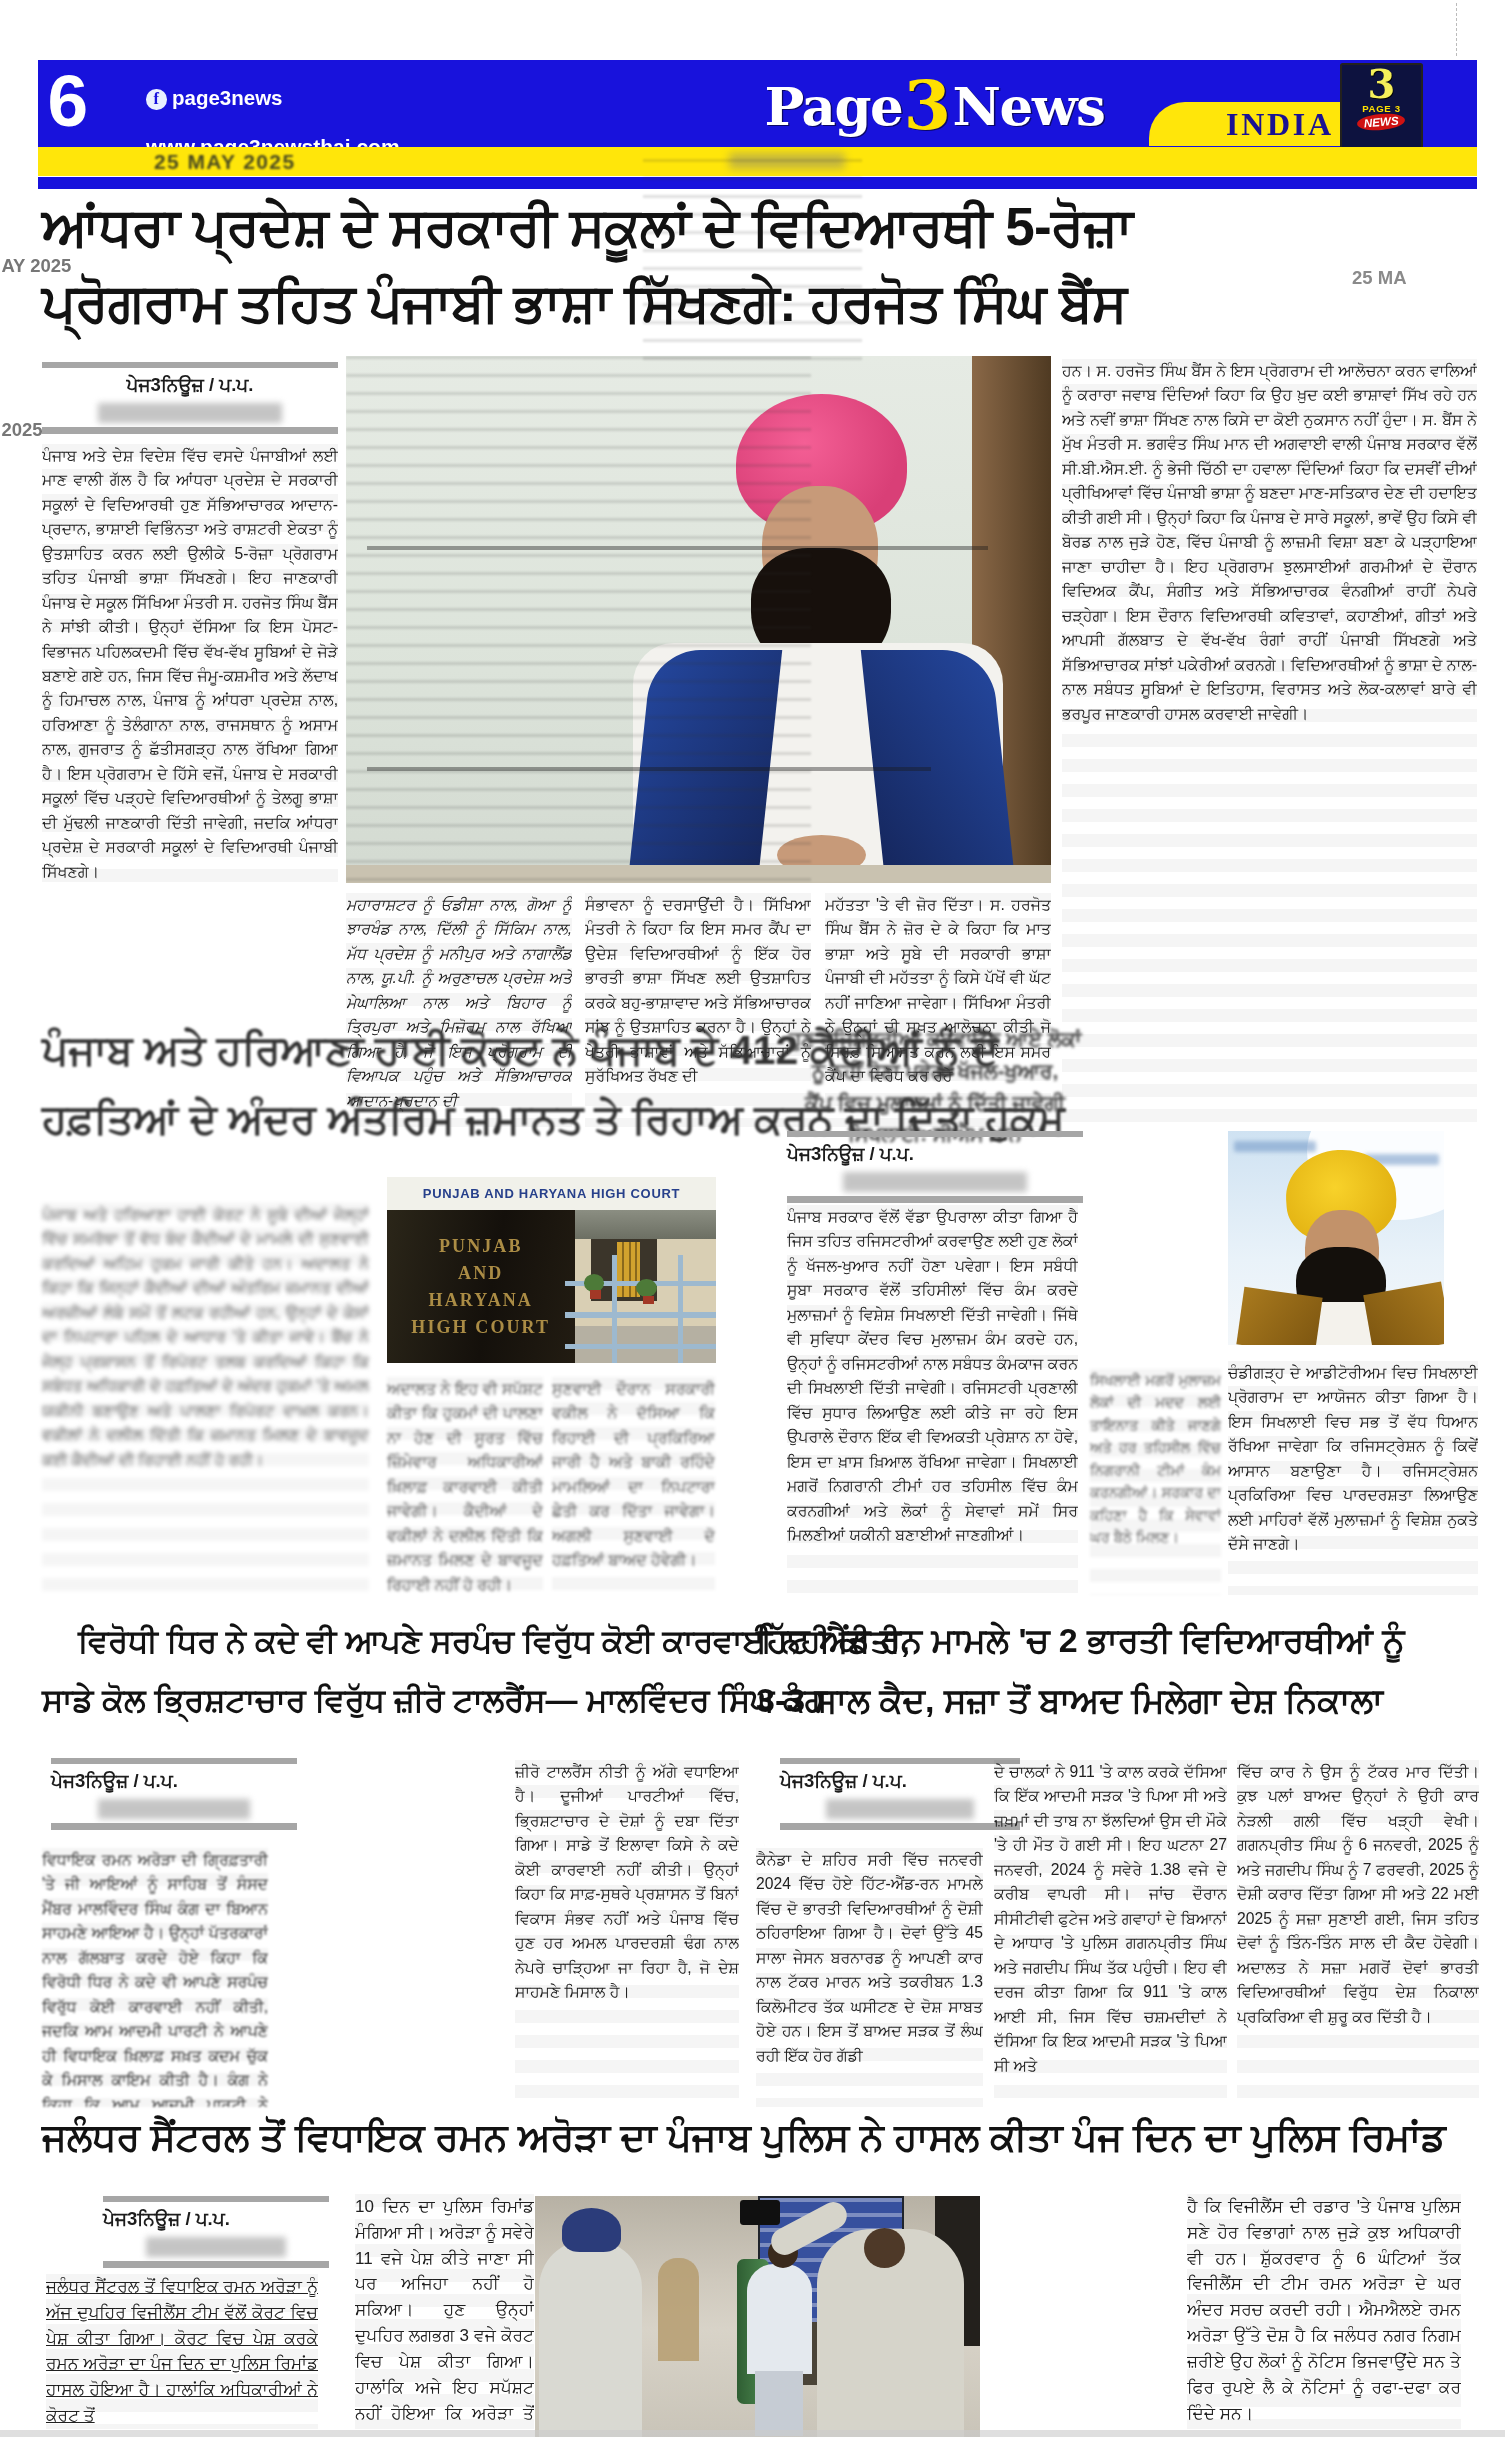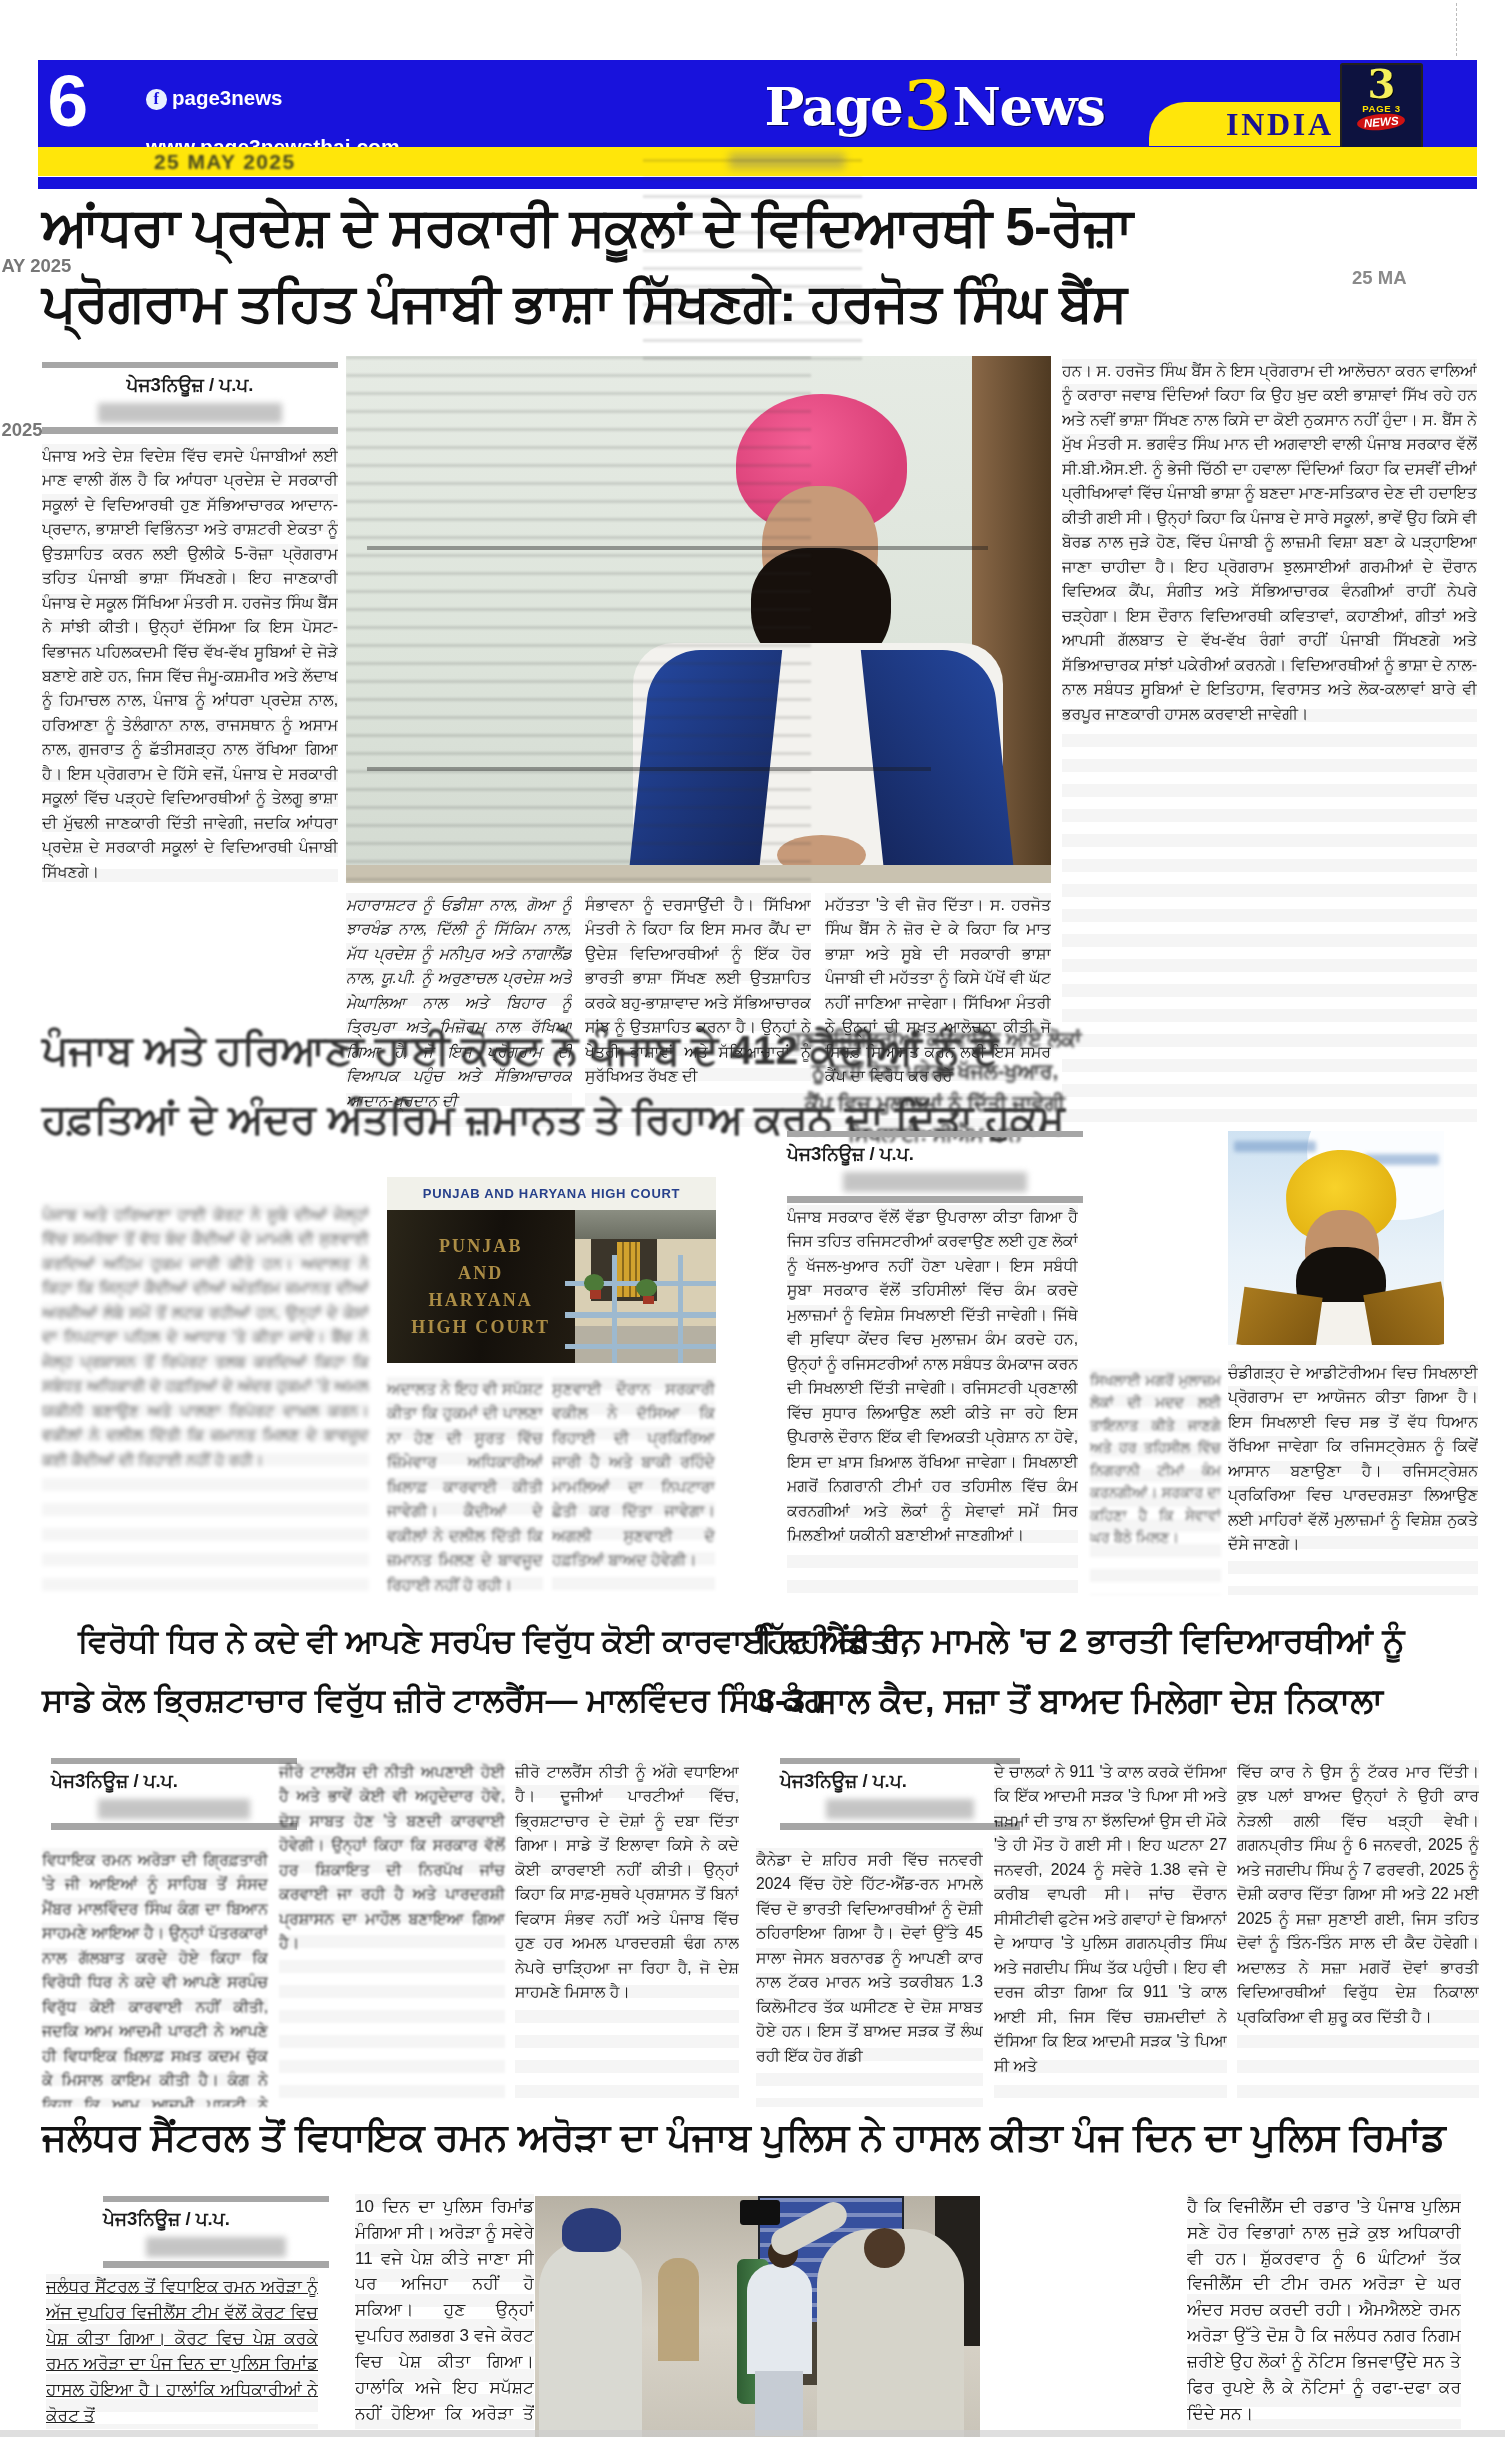--- a/index.html
+++ b/index.html
@@ -247,21 +247,20 @@
   <div class="abs hl hl-right" style="left:756px;top:1621px;">ਹਿੱਟ ਐਂਡ ਰਨ ਮਾਮਲੇ 'ਚ 2 ਭਾਰਤੀ ਵਿਦਿਆਰਥੀਆਂ ਨੂੰ</div>
   <div class="abs hl hl-right" style="left:756px;top:1681px;text-align:right;">3-3 ਸਾਲ ਕੈਦ, ਸਜ਼ਾ ਤੋਂ ਬਾਅਦ ਮਿਲੇਗਾ ਦੇਸ਼ ਨਿਕਾਲਾ</div>
 
   <div class="abs" style="left:51px;top:1755px;width:246px;">
     <div class="rule"></div>
     <div class="byline">ਪੇਜ3ਨਿਊਜ਼ / ਪ.ਪ.</div>
     <div class="dateline-smudge"></div>
     <div class="rule"></div>
   </div>
   <div class="abs bt b12" style="left:42px;top:1848px;width:226px;height:259px;">ਵਿਧਾਇਕ ਰਮਨ ਅਰੋੜਾ ਦੀ ਗ੍ਰਿਫ਼ਤਾਰੀ 'ਤੇ ਜੀ ਆਇਆਂ ਨੂੰ ਸਾਹਿਬ ਤੋਂ ਸੰਸਦ ਮੈਂਬਰ ਮਾਲਵਿੰਦਰ ਸਿੰਘ ਕੰਗ ਦਾ ਬਿਆਨ ਸਾਹਮਣੇ ਆਇਆ ਹੈ। ਉਨ੍ਹਾਂ ਪੱਤਰਕਾਰਾਂ ਨਾਲ ਗੱਲਬਾਤ ਕਰਦੇ ਹੋਏ ਕਿਹਾ ਕਿ ਵਿਰੋਧੀ ਧਿਰ ਨੇ ਕਦੇ ਵੀ ਆਪਣੇ ਸਰਪੰਚ ਵਿਰੁੱਧ ਕੋਈ ਕਾਰਵਾਈ ਨਹੀਂ ਕੀਤੀ, ਜਦਕਿ ਆਮ ਆਦਮੀ ਪਾਰਟੀ ਨੇ ਆਪਣੇ ਹੀ ਵਿਧਾਇਕ ਖ਼ਿਲਾਫ਼ ਸਖ਼ਤ ਕਦਮ ਚੁੱਕ ਕੇ ਮਿਸਾਲ ਕਾਇਮ ਕੀਤੀ ਹੈ। ਕੰਗ ਨੇ ਕਿਹਾ ਕਿ ਆਮ ਆਦਮੀ ਪਾਰਟੀ ਨੇ ਭ੍ਰਿਸ਼ਟਾਚਾਰ ਪ੍ਰਤੀ</div>
-  <div class="abs bt b12" style="left:279px;top:1760px;width:226px;height:346px;">ਜੀਰੋ ਟਾਲਰੈਂਸ ਦੀ ਨੀਤੀ ਅਪਣਾਈ ਹੋਈ ਹੈ ਅਤੇ ਭਾਵੇਂ ਕੋਈ ਵੀ ਅਹੁਦੇਦਾਰ ਹੋਵੇ, ਦੋਸ਼ ਸਾਬਤ ਹੋਣ 'ਤੇ ਬਣਦੀ ਕਾਰਵਾਈ ਹੋਵੇਗੀ। ਉਨ੍ਹਾਂ ਕਿਹਾ ਕਿ ਸਰਕਾਰ ਵੱਲੋਂ ਹਰ ਸ਼ਿਕਾਇਤ ਦੀ ਨਿਰਪੱਖ ਜਾਂਚ ਕਰਵਾਈ ਜਾ ਰਹੀ ਹੈ ਅਤੇ ਪਾਰਦਰਸ਼ੀ ਪ੍ਰਸ਼ਾਸਨ ਦਾ ਮਾਹੌਲ ਬਣਾਇਆ ਗਿਆ ਹੈ।</div>
   <div class="abs bt b05" style="left:515px;top:1760px;width:224px;height:346px;">ਜ਼ੀਰੋ ਟਾਲਰੈਂਸ ਨੀਤੀ ਨੂੰ ਅੱਗੇ ਵਧਾਇਆ ਹੈ। ਦੂਜੀਆਂ ਪਾਰਟੀਆਂ ਵਿੱਚ, ਭ੍ਰਿਸ਼ਟਾਚਾਰ ਦੇ ਦੋਸ਼ਾਂ ਨੂੰ ਦਬਾ ਦਿੱਤਾ ਗਿਆ। ਸਾਡੇ ਤੋਂ ਇਲਾਵਾ ਕਿਸੇ ਨੇ ਕਦੇ ਕੋਈ ਕਾਰਵਾਈ ਨਹੀਂ ਕੀਤੀ। ਉਨ੍ਹਾਂ ਕਿਹਾ ਕਿ ਸਾਫ਼-ਸੁਥਰੇ ਪ੍ਰਸ਼ਾਸਨ ਤੋਂ ਬਿਨਾਂ ਵਿਕਾਸ ਸੰਭਵ ਨਹੀਂ ਅਤੇ ਪੰਜਾਬ ਵਿੱਚ ਹੁਣ ਹਰ ਅਮਲ ਪਾਰਦਰਸ਼ੀ ਢੰਗ ਨਾਲ ਨੇਪਰੇ ਚਾੜ੍ਹਿਆ ਜਾ ਰਿਹਾ ਹੈ, ਜੋ ਦੇਸ਼ ਸਾਹਮਣੇ ਮਿਸਾਲ ਹੈ।</div>
 
   <div class="abs" style="left:780px;top:1755px;width:240px;">
     <div class="rule"></div>
     <div class="byline">ਪੇਜ3ਨਿਊਜ਼ / ਪ.ਪ.</div>
     <div class="dateline-smudge"></div>
     <div class="rule"></div>
   </div>
   <div class="abs bt b08" style="left:756px;top:1848px;width:227px;height:259px;">ਕੈਨੇਡਾ ਦੇ ਸ਼ਹਿਰ ਸਰੀ ਵਿੱਚ ਜਨਵਰੀ 2024 ਵਿੱਚ ਹੋਏ ਹਿੱਟ-ਐਂਡ-ਰਨ ਮਾਮਲੇ ਵਿੱਚ ਦੋ ਭਾਰਤੀ ਵਿਦਿਆਰਥੀਆਂ ਨੂੰ ਦੋਸ਼ੀ ਠਹਿਰਾਇਆ ਗਿਆ ਹੈ। ਦੋਵਾਂ ਉੱਤੇ 45 ਸਾਲਾ ਜੇਸਨ ਬਰਨਾਰਡ ਨੂੰ ਆਪਣੀ ਕਾਰ ਨਾਲ ਟੱਕਰ ਮਾਰਨ ਅਤੇ ਤਕਰੀਬਨ 1.3 ਕਿਲੋਮੀਟਰ ਤੱਕ ਘਸੀਟਣ ਦੇ ਦੋਸ਼ ਸਾਬਤ ਹੋਏ ਹਨ। ਇਸ ਤੋਂ ਬਾਅਦ ਸੜਕ ਤੋਂ ਲੰਘ ਰਹੀ ਇੱਕ ਹੋਰ ਗੱਡੀ</div>
   <div class="abs bt b08" style="left:994px;top:1760px;width:233px;height:346px;">ਦੇ ਚਾਲਕਾਂ ਨੇ 911 'ਤੇ ਕਾਲ ਕਰਕੇ ਦੱਸਿਆ ਕਿ ਇੱਕ ਆਦਮੀ ਸੜਕ 'ਤੇ ਪਿਆ ਸੀ ਅਤੇ ਜ਼ਖ਼ਮਾਂ ਦੀ ਤਾਬ ਨਾ ਝੱਲਦਿਆਂ ਉਸ ਦੀ ਮੌਕੇ 'ਤੇ ਹੀ ਮੌਤ ਹੋ ਗਈ ਸੀ। ਇਹ ਘਟਨਾ 27 ਜਨਵਰੀ, 2024 ਨੂੰ ਸਵੇਰੇ 1.38 ਵਜੇ ਦੇ ਕਰੀਬ ਵਾਪਰੀ ਸੀ। ਜਾਂਚ ਦੌਰਾਨ ਸੀਸੀਟੀਵੀ ਫੁਟੇਜ ਅਤੇ ਗਵਾਹਾਂ ਦੇ ਬਿਆਨਾਂ ਦੇ ਆਧਾਰ 'ਤੇ ਪੁਲਿਸ ਗਗਨਪ੍ਰੀਤ ਸਿੰਘ ਅਤੇ ਜਗਦੀਪ ਸਿੰਘ ਤੱਕ ਪਹੁੰਚੀ। ਇਹ ਵੀ ਦਰਜ ਕੀਤਾ ਗਿਆ ਕਿ 911 'ਤੇ ਕਾਲ ਆਈ ਸੀ, ਜਿਸ ਵਿੱਚ ਚਸ਼ਮਦੀਦਾਂ ਨੇ ਦੱਸਿਆ ਕਿ ਇਕ ਆਦਮੀ ਸੜਕ 'ਤੇ ਪਿਆ ਸੀ ਅਤੇ</div>

